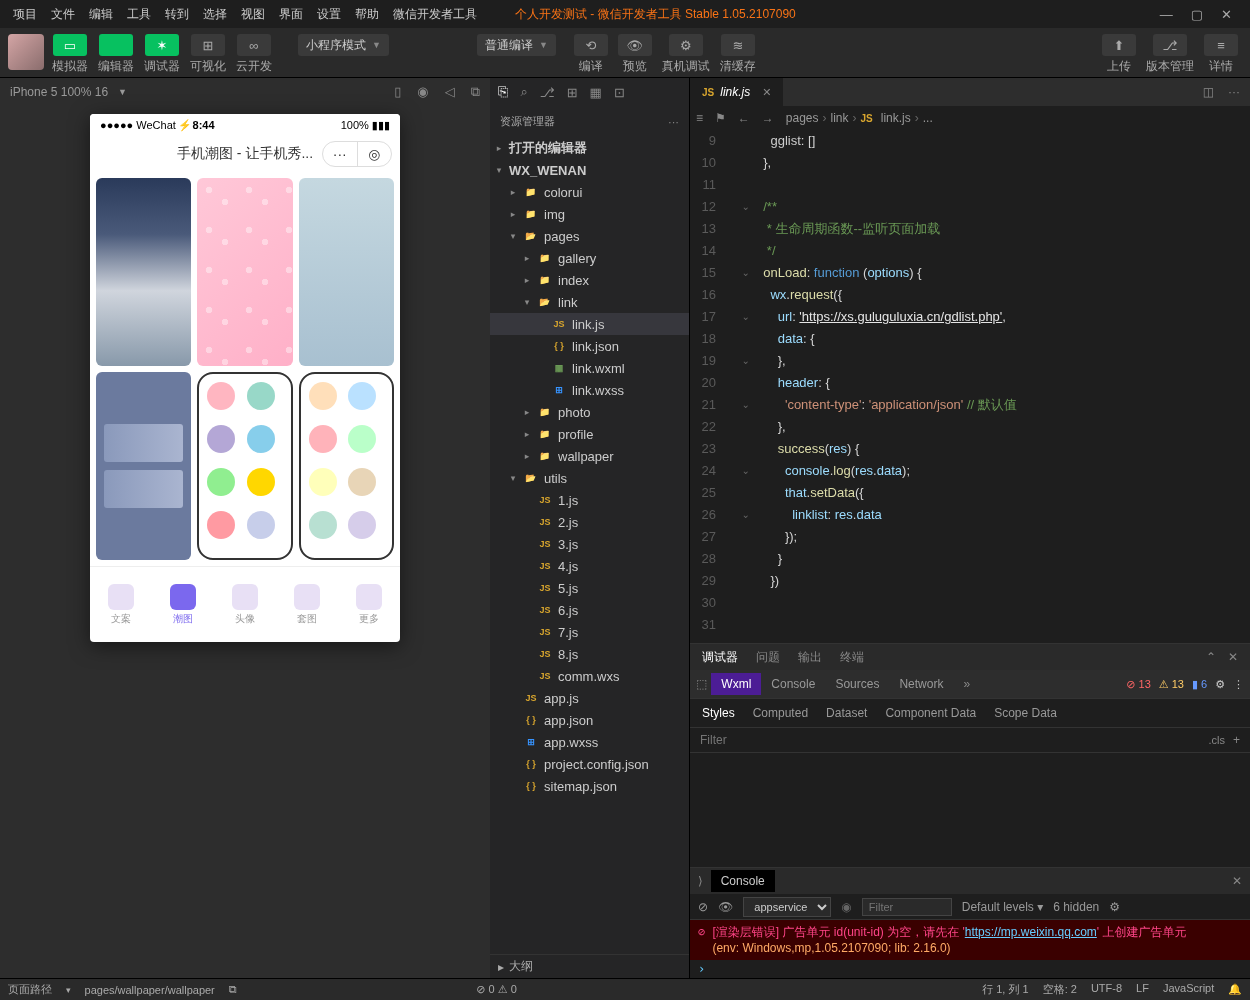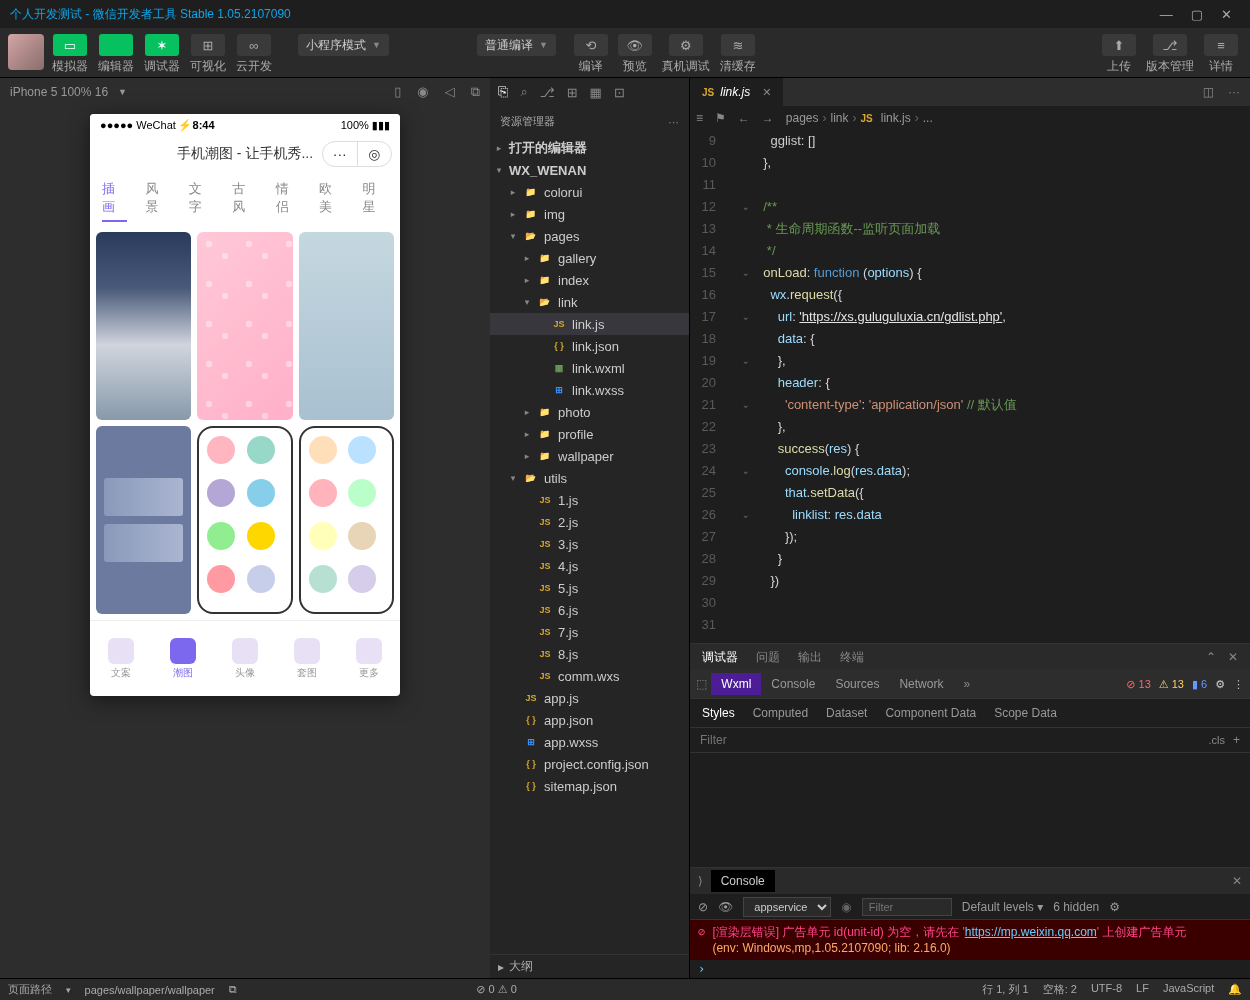--- a/index.html
+++ b/index.html
@@ -1,19 +1,19 @@
 <!DOCTYPE html>
 <html><head>
 <meta charset="utf-8">
 <style>
 *{margin:0;padding:0;box-sizing:border-box;font-family:-apple-system,'Segoe UI','Microsoft YaHei',sans-serif;user-select:none}
 body{background:#1e1e1e;color:#ccc;font-size:12px;width:1250px;height:1000px;overflow:hidden;display:flex;flex-direction:column}
 .menubar{height:28px;background:#1e1e1e;display:flex;align-items:center;padding:0 6px;gap:2px}
 .menubar .mi{padding:4px 7px;color:#ccc;font-size:12px;cursor:pointer}
-.menubar .title{margin-left:4px;color:#0ea5e9;font-size:12px}
+.menubar .title{margin-left:29px;color:#f97316;font-size:12px}
 .menubar .winctrl{margin-left:auto;display:flex;gap:18px;padding-right:12px}
 .menubar .winctrl span{color:#aaa;font-size:13px;cursor:pointer}
 .toolbar{height:50px;background:#2a2a2a;display:flex;align-items:flex-start;padding:6px 8px;gap:4px;border-bottom:1px solid #000}
 .avatar{width:36px;height:36px;background:linear-gradient(135deg,#d4a5a5,#8a6d6d);border-radius:4px}
 .tbtn{display:flex;flex-direction:column;align-items:center;gap:2px;padding:0 4px}
 .tbtn .ic{width:34px;height:22px;border-radius:3px;display:flex;align-items:center;justify-content:center;font-size:13px}
 .tbtn .lbl{font-size:12px;color:#aaa}
 .green{background:#07c160;color:#fff}
 .gray{background:#3a3a3a;color:#aaa}
 .combo{height:22px;background:#3a3a3a;border-radius:3px;padding:0 8px;display:flex;align-items:center;gap:6px;font-size:12px;color:#ccc;margin-top:0}
@@ -100,20 +100,21 @@
 .cprompt{padding:2px 8px;color:#6cf;font-family:Consolas,monospace}
 .status{height:22px;background:#2a2a2a;display:flex;align-items:center;padding:0 8px;font-size:11px;color:#aaa;gap:14px;border-top:1px solid #000}
 .status .r{margin-left:auto;display:flex;gap:14px}
 .secbar{height:24px;display:flex;align-items:center;padding:0 6px;gap:12px;font-size:12px;color:#888}
 .secbar .ic{cursor:pointer}
 </style>
 </head>
 <body>
 
 <div class="menubar">
+  <span id="menuitems"><span class="mi">项目</span><span class="mi">文件</span><span class="mi">编辑</span><span class="mi">工具</span><span class="mi">转到</span><span class="mi">选择</span><span class="mi">视图</span><span class="mi">界面</span><span class="mi">设置</span><span class="mi">帮助</span><span class="mi">微信开发者工具</span></span>
   <span class="title">个人开发测试 - 微信开发者工具 Stable 1.05.2107090</span>
   <div class="winctrl">
     <span>—</span>
     <span>▢</span>
     <span>✕</span>
   </div>
 </div>
 
 <div class="toolbar">
   <div class="avatar"></div>
@@ -203,29 +204,20 @@
         <span class="pc">8:44</span>
         <span>100% ▮▮▮</span>
       </div>
       <div class="ptitle">
         <span>手机潮图 - 让手机秀...</span>
         <div class="capsule">
             <div>···</div>
             <div>◎</div>
           </div>
       </div>
-      <div class="tabs" id="simtabs">
-          <span class="act">插画</span>
-          <span>风景</span>
-          <span>文字</span>
-          <span>古风</span>
-          <span>情侣</span>
-          <span>欧美</span>
-          <span>明星</span>
-        </div>
       <div class="grid">
         <div class="cell c1"></div>
         <div class="cell c2"></div>
         <div class="cell c3"></div>
         <div class="cell c4">
             <div class="photo"></div>
             <div class="photo"></div>
           </div>
         <div class="cell c5">
           <div class="stk" style="background:#ffb6c1"></div>

